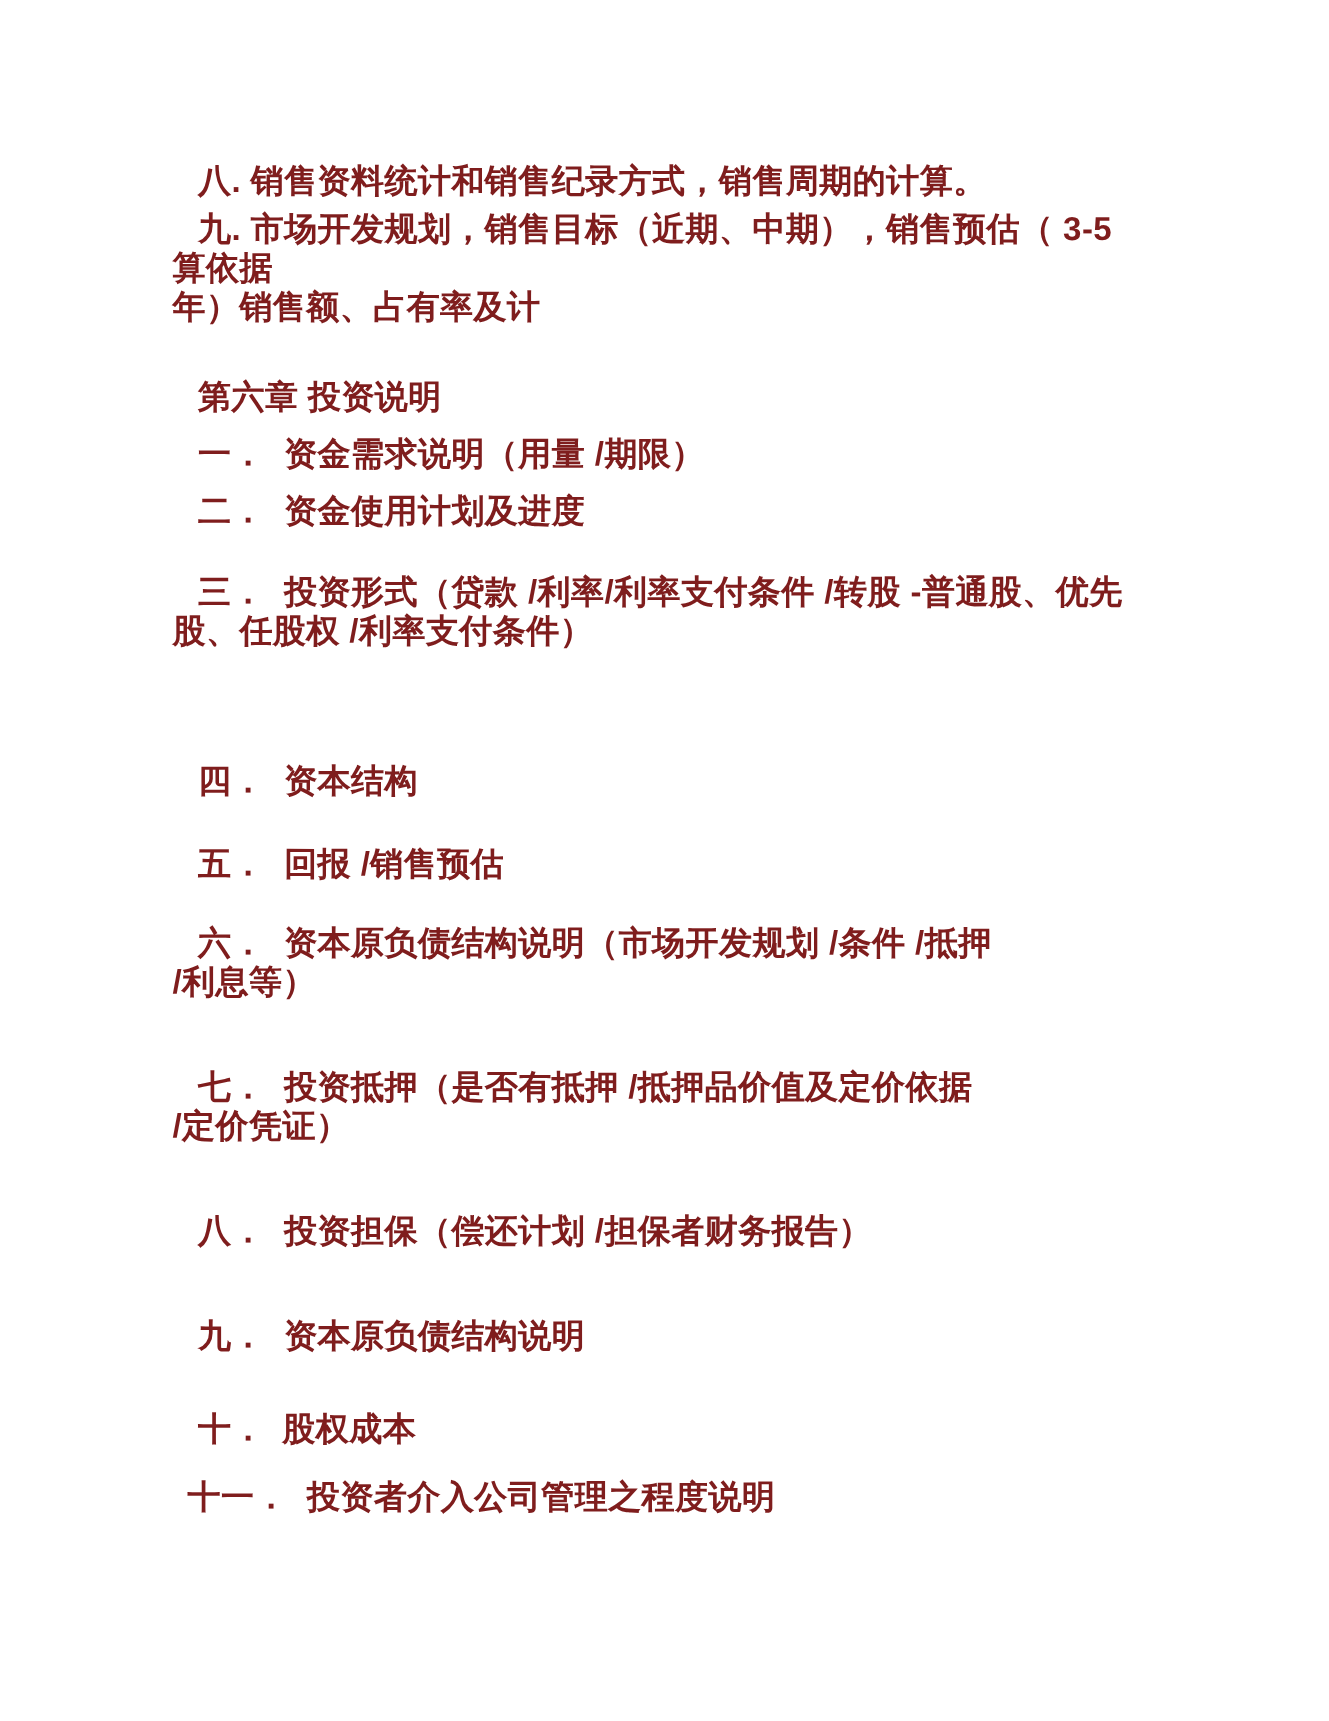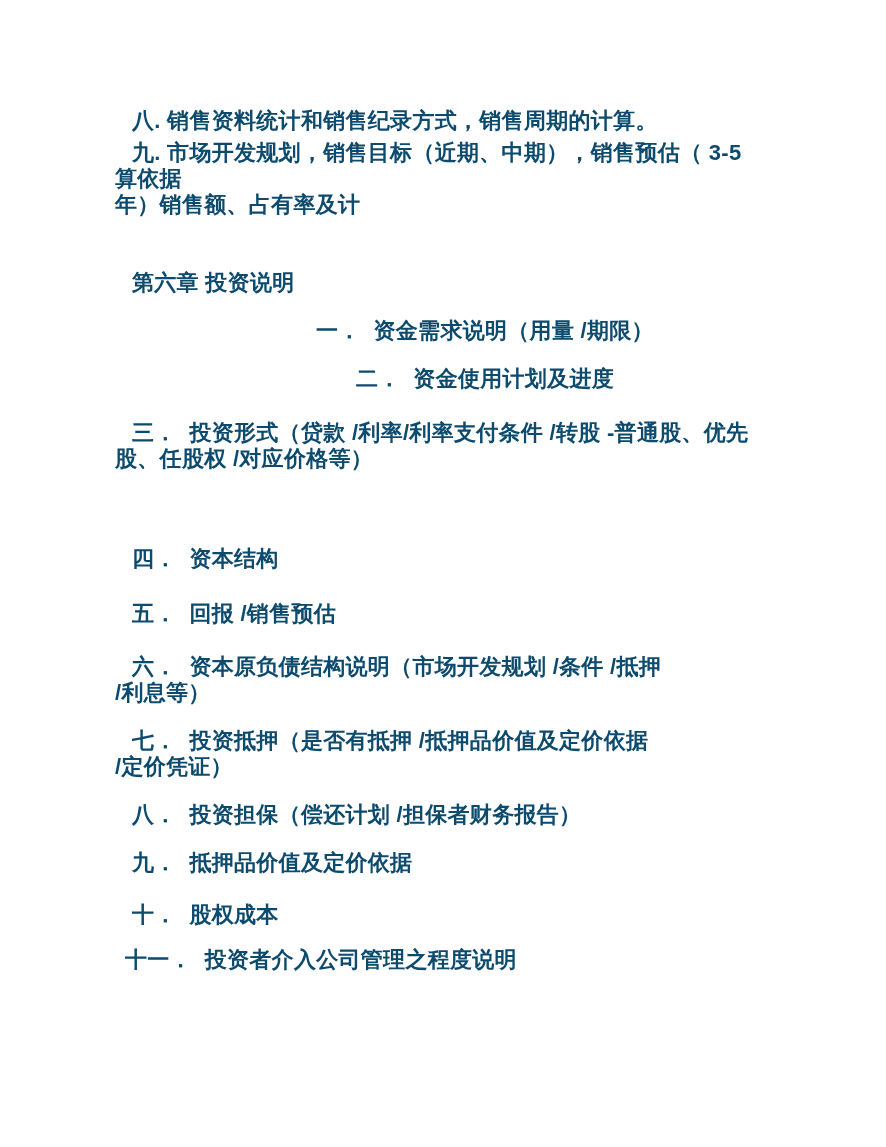--- a/index.html
+++ b/index.html
@@ -5,21 +5,21 @@
   html, body {
     margin: 0;
     padding: 0;
     background: #ffffff;
   }
   .page {
     position: relative;
     width: 886px;
     height: 1121px;
     background: #ffffff;
-    color: #0c4a6e;
+    color: #7f1d1d;
     font-family: "Liberation Sans", sans-serif;
     font-weight: 700;
     font-size: 22px;
     letter-spacing: 0.3px;
     box-sizing: border-box;
     padding: 108px 48px 0 115px;
     overflow: hidden;
   }
   .para {
     margin: 0;
@@ -28,28 +28,28 @@
   .line {
     line-height: 26px;
     white-space: pre-wrap;
   }
   
   .fi  { padding-left: 17px; }
   
   .fi2 { padding-left: 10px; }
   
   .mt21 { margin-top: 6px; }
-  .mt34 { margin-top: 52px; }
-  .mt22 { margin-top: 22px; text-align: center; }
+  .mt34 { margin-top: 34px; }
+  .mt22 { margin-top: 12px; }
   .mt28 { margin-top: 28px; }
   .mt74 { margin-top: 74px; }
   .mt29 { margin-top: 29px; }
   .mt27 { margin-top: 27px; }
-  .mt30 { margin-top: 22px; }
-  .mt26 { margin-top: 26px; }
+  .mt30 { margin-top: 44px; }
+  .mt26 { margin-top: 36px; font-family: Liberation Serif, serif; }
   .mt19 { margin-top: 19px; }
 </style>
 </head>
 <body>
 
 <div class="page">
 
   <p class="para">
     <span class="line fi" style="display:block">八. 销售资料统计和销售纪录方式，销售周期的计算。</span>
   </p>
@@ -67,21 +67,21 @@
   <p class="para mt22">
     <span class="line fi" style="display:block">一．  资金需求说明（用量 /期限）</span>
   </p>
 
   <p class="para mt22">
     <span class="line fi" style="display:block">二．  资金使用计划及进度</span>
   </p>
 
   <p class="para mt28">
     <span class="line fi" style="display:block">三．  投资形式（贷款 /利率/利率支付条件 /转股 -普通股、优先</span>
-    <span class="line" style="display:block">股、任股权 /对应价格等）</span>
+    <span class="line" style="display:block">股、任股权 /利率支付条件）</span>
   </p>
 
   <p class="para mt74">
     <span class="line fi" style="display:block">四．  资本结构</span>
   </p>
 
   <p class="para mt29">
     <span class="line fi" style="display:block">五．  回报 /销售预估</span>
   </p>
 
@@ -93,21 +93,21 @@
   <p class="para mt30">
     <span class="line fi" style="display:block">七．  投资抵押（是否有抵押 /抵押品价值及定价依据</span>
     <span class="line" style="display:block">/定价凭证）</span>
   </p>
 
   <p class="para mt30">
     <span class="line fi" style="display:block">八．  投资担保（偿还计划 /担保者财务报告）</span>
   </p>
 
   <p class="para mt30">
-    <span class="line fi" style="display:block">九．  抵押品价值及定价依据</span>
+    <span class="line fi" style="display:block">九．  资本原负债结构说明</span>
   </p>
 
   <p class="para mt26">
     <span class="line fi" style="display:block">十．  股权成本</span>
   </p>
 
   <p class="para mt19">
     <span class="line fi2" style="display:block">十一．  投资者介入公司管理之程度说明</span>
   </p>
 

